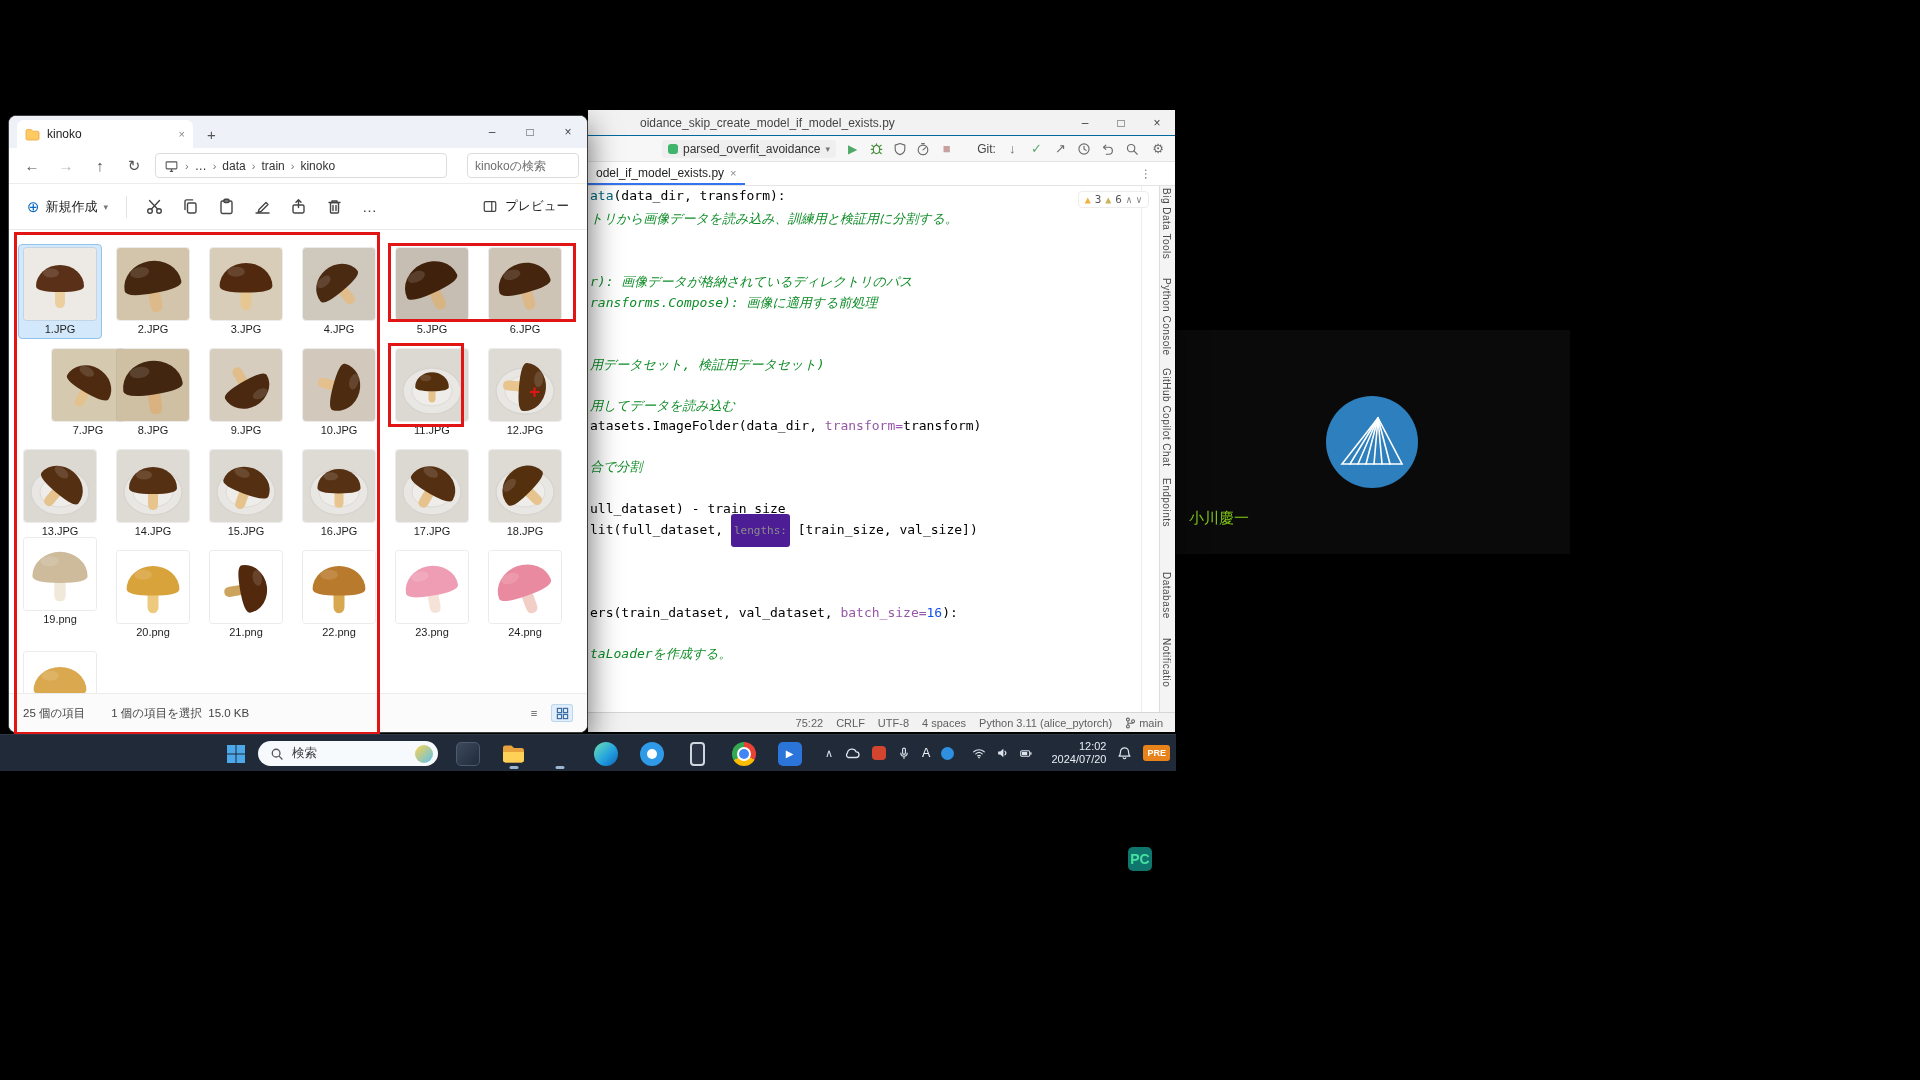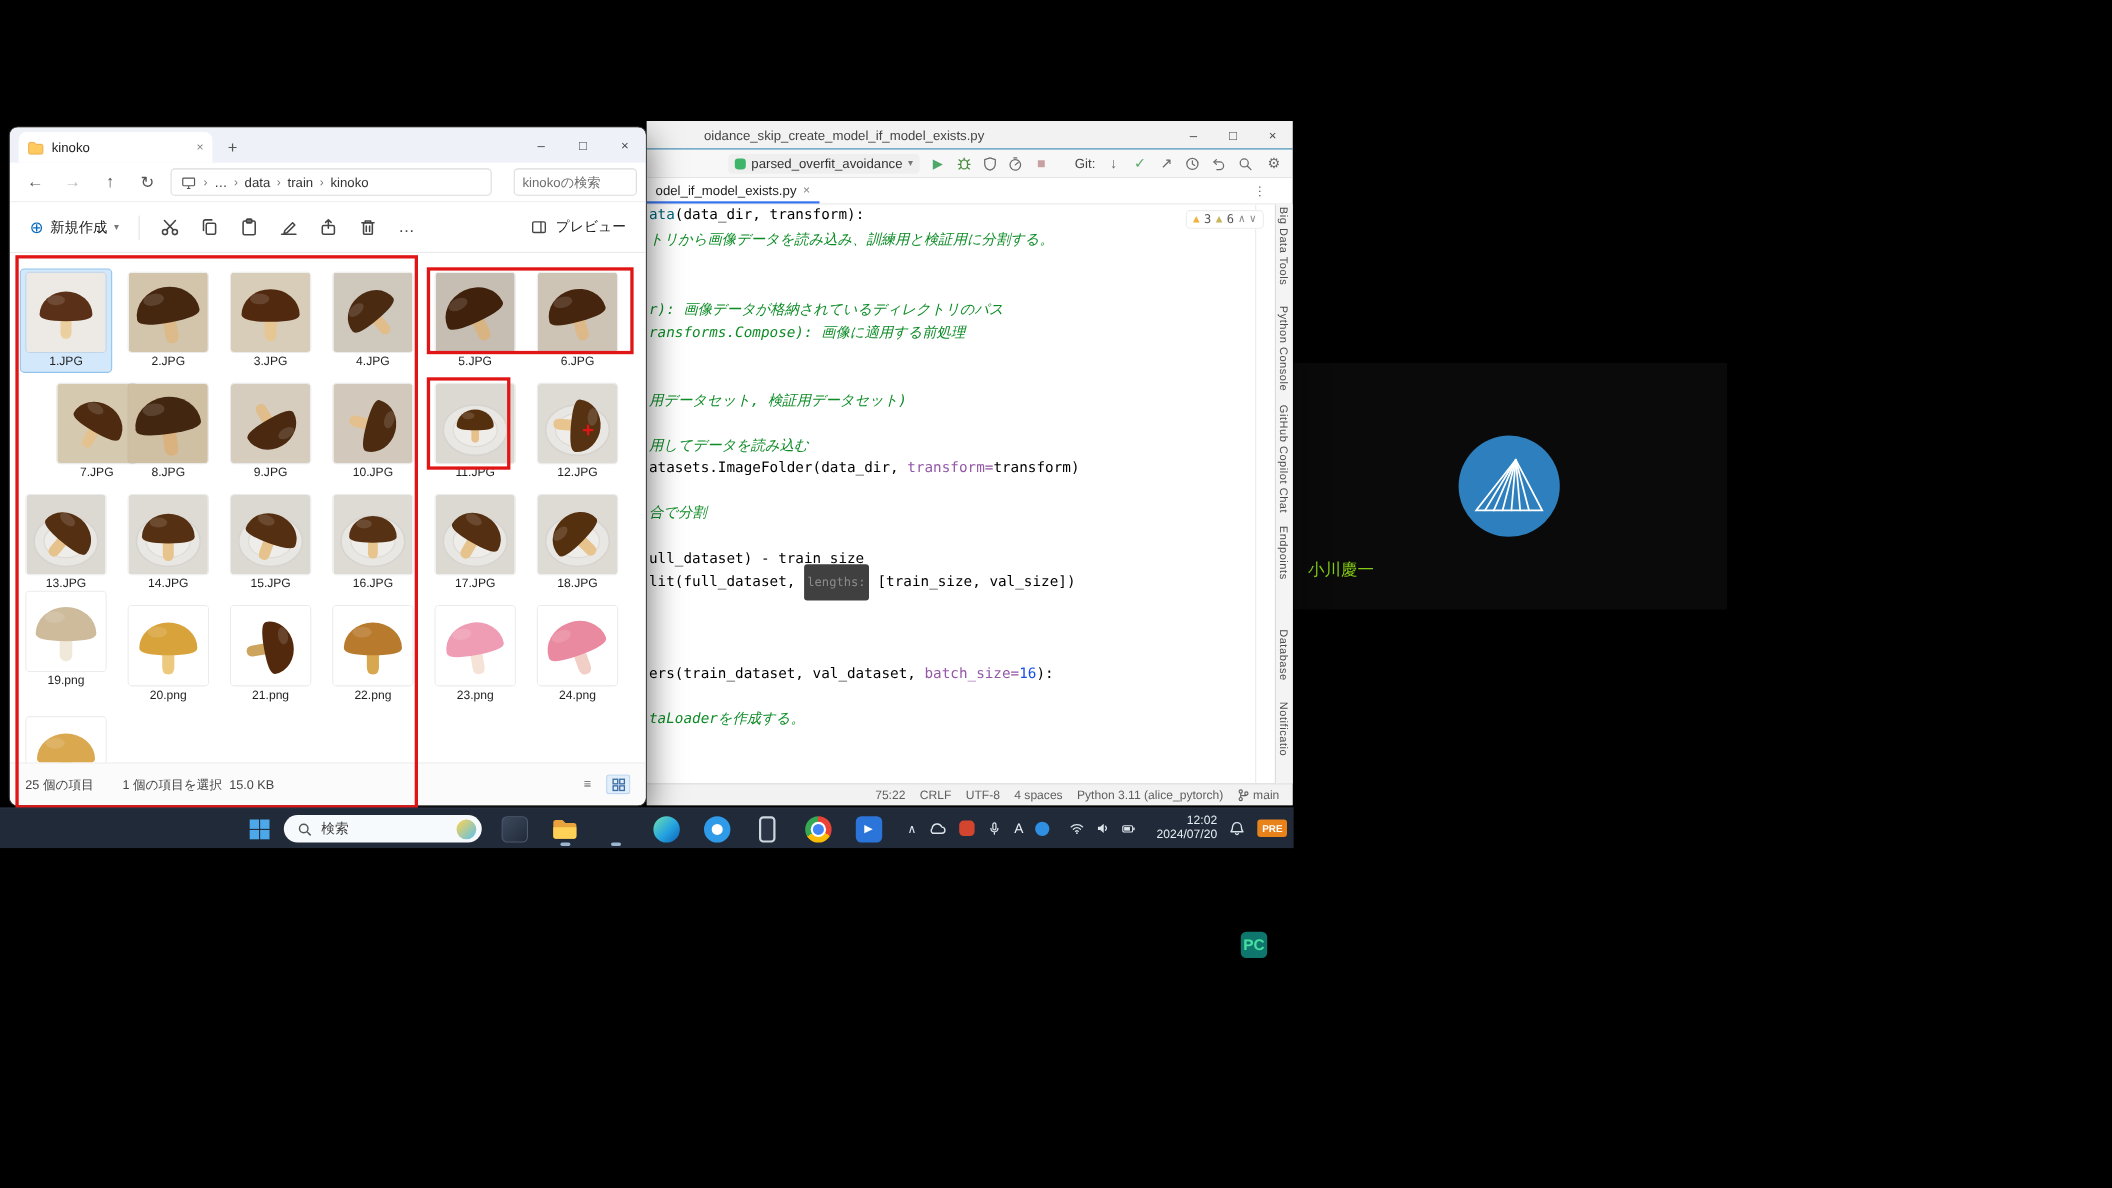--- a/index.html
+++ b/index.html
@@ -29,21 +29,21 @@
   .rot{display:inline-block;transform:rotate(90deg)}
   .pc-editor{flex:1;position:relative;background:#fff;overflow:hidden;
     font-family:"DejaVu Sans Mono","Liberation Mono",monospace;font-size:13px}
   .cl{position:absolute;left:2px;height:20px;line-height:20px;white-space:pre}
   .cl.hl{background:#fcf5da;width:556px}
   .seg.p{color:#000}
   .seg.fn{color:#00627a}
   .seg.c{color:#0d8c26;font-style:italic}
   .seg.n{color:#1750eb}
   .seg.pa{color:#9558a8}
-  .seg.h{background:#404040;color:#8c8c8c;border-radius:3px;padding:10px 3px;font-size:11px;font-style:normal}
+  .seg.h{background:#4c1d95;color:#8c8c8c;border-radius:3px;padding:10px 3px;font-size:11px;font-style:normal}
   .seg.sel{background:#c5dcf7}
   .margin-guide{position:absolute;left:553px;top:0;bottom:0;width:1px;background:#ececec}
   .scroll-stripe{position:absolute;right:0;top:0;bottom:0;width:16px;background:#fafafa;border-left:1px solid #e6e6e6}
   .sthumb{position:absolute;right:3px;top:60px;width:8px;height:80px;border-radius:4px;background:#d9d9d9}
   .smark{position:absolute;right:4px;width:8px;height:3px;background:#f0a732;border-radius:1px}
   .inspections{position:absolute;top:5px;right:26px;display:flex;align-items:center;gap:4px;
     background:#fff;border:1px solid #ededed;border-radius:4px;padding:1px 6px;font-size:11px;color:#555}
   .tri-w{color:#f2b13d;font-size:10px}
   .tri-g{color:#c9b458;font-size:10px}
   .chev{color:#888;font-size:10px}

